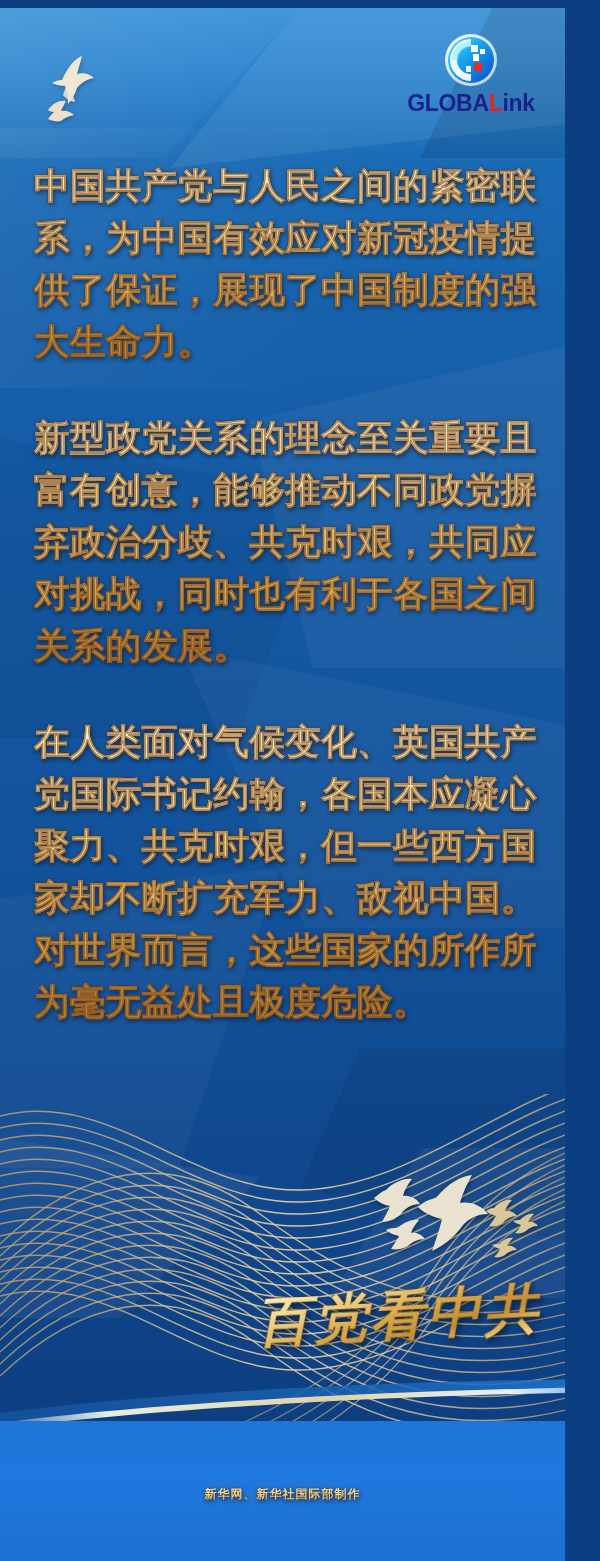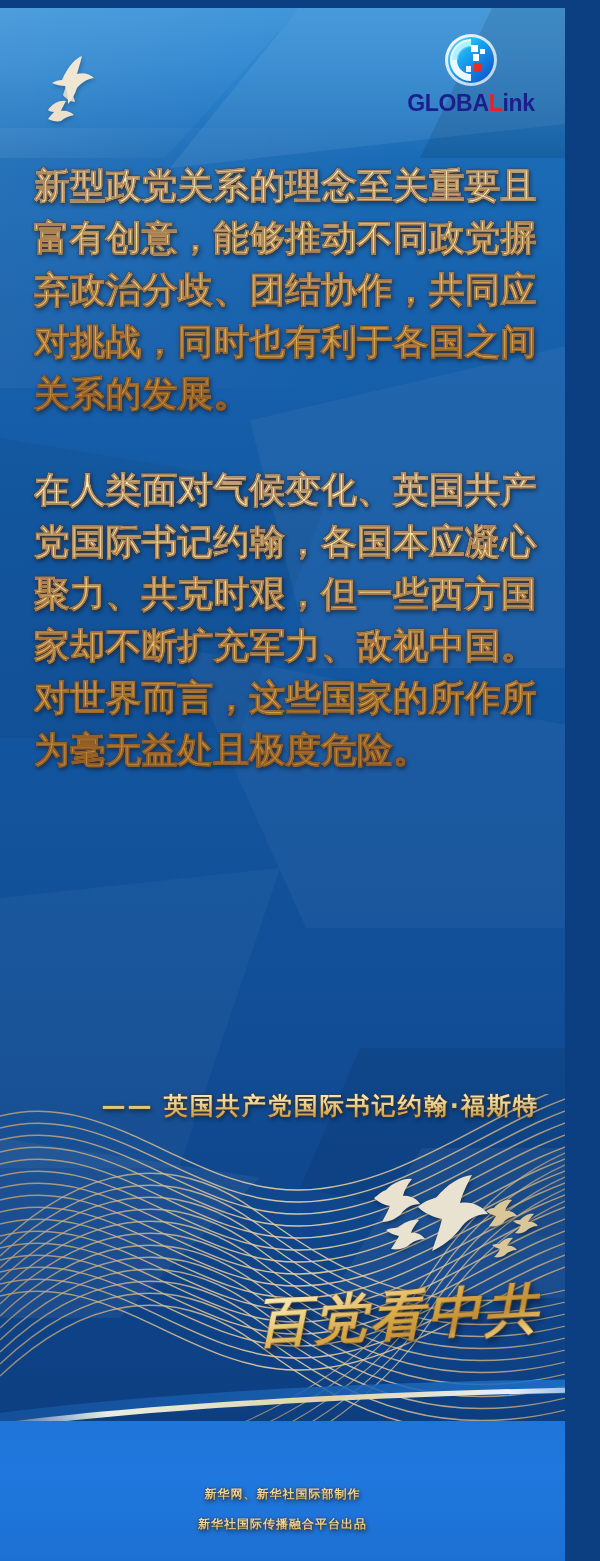--- a/index.html
+++ b/index.html
@@ -205,25 +205,25 @@
         <rect x="37" y="17" width="5" height="5" fill="#ffffff"></rect>
         <rect x="30" y="22" width="6" height="7" fill="#ffffff"></rect>
         <rect x="31" y="31" width="8" height="8" fill="#ef2a22"></rect>
         <rect x="23" y="34" width="5" height="6" fill="#ffffff" opacity=".9"></rect>
       </svg>
     </div>
     <div class="brand-word"><span>GLOBA</span><span class="red">L</span><span>ink</span></div>
   </div>
 
   <div class="quote">
-    <p class="para">新型政党关系的理念至关重要且富有创意，能够推动不同政党摒弃政治分歧、团结协作，共同应对挑战，同时也有利于各国之间关系的发展。</p>
+    <p class="para">中国共产党与人民之间的紧密联系，为中国有效应对新冠疫情提供了保证，展现了中国制度的强大生命力。</p>
+    <p class="para">新型政党关系的理念至关重要且富有创意，能够推动不同政党摒弃政治分歧、共克时艰，共同应对挑战，同时也有利于各国之间关系的发展。</p>
     <p class="para">在人类面对气候变化、英国共产党国际书记约翰，各国本应凝心聚力、共克时艰，但一些西方国家却不断扩充军力、敌视中国。对世界而言，这些国家的所作所为毫无益处且极度危险。</p>
   </div>
 
-  <div class="attribution">—— 英国共产党国际书记约翰·福斯特</div>
 
   <div class="waves">
     <svg width="600" height="330" viewBox="0 0 600 330">
       <defs>
         <linearGradient id="wg" x1="0" y1="0" x2="1" y2="0">
           <stop offset="0%" stop-color="#c8a878" stop-opacity=".85"></stop>
           <stop offset="35%" stop-color="#e3cb9c" stop-opacity=".9"></stop>
           <stop offset="70%" stop-color="#d4b membrane" stop-opacity=".8"></stop>
           <stop offset="100%" stop-color="#b9986a" stop-opacity=".75"></stop>
         </linearGradient>
@@ -309,17 +309,16 @@
         </linearGradient>
       </defs>
       <path d="M0 34 C150 14 380 2 600 0 L600 14 C380 16 150 28 0 48 Z" fill="url(#swdark)" opacity=".85"></path>
       <path d="M0 44 C150 24 380 12 600 8 L600 13 C380 17 150 30 0 50 Z" fill="url(#sw)"></path>
     </svg>
   </div>
 
   <div class="footer">
     <div class="footer-lines">
       <div class="footer-line">新华网、新华社国际部制作</div>
-      <div class="footer-line">新华社国际传播融合平台出品</div>
     </div>
   </div>
 
 </div>
 
 </body></html>

